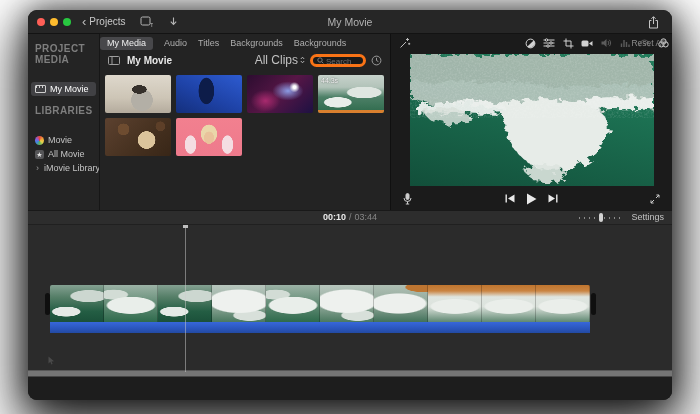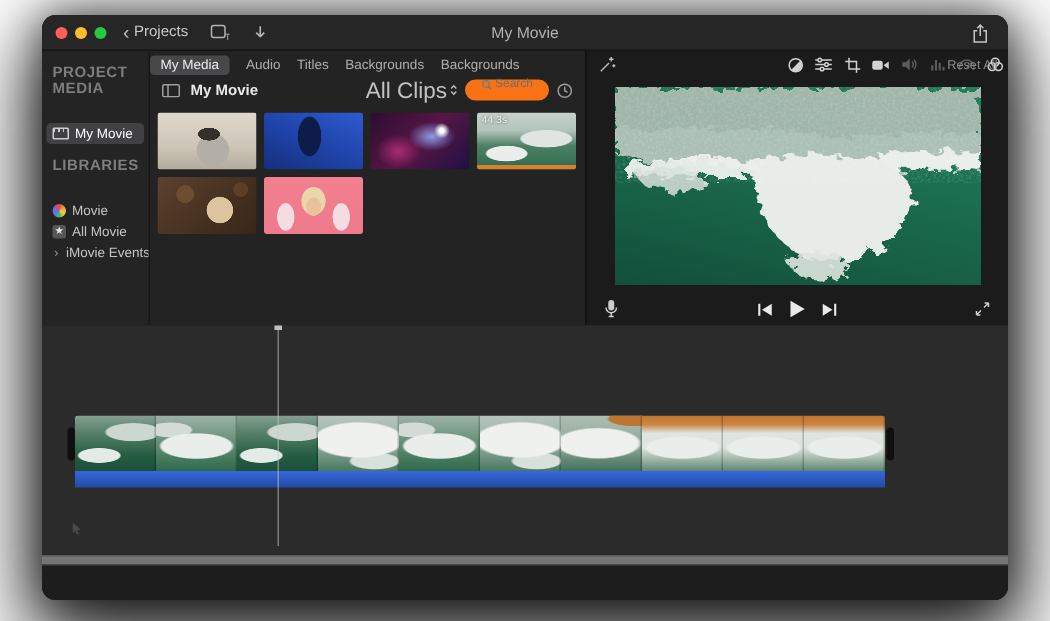--- a/index.html
+++ b/index.html
@@ -33,22 +33,22 @@
   .disclosure{color:#9a9a9a;font-size:9px;width:5px;flex:none;text-align:center}
   
   .browser{flex:1;min-width:0;display:flex;flex-direction:column;background:#232323}
   .tabs{height:16px;margin-top:1px;display:flex;align-items:center;justify-content:flex-start;gap:11px;font-size:9px;color:#aeaeae;flex:none}
   .tab{line-height:1}
   .tab.selected{background:#48484b;border-radius:3px;padding:2px 7px;color:#ededed}
   .browser-header{height:18px;flex:none;display:flex;align-items:center;padding:0 8px;gap:5px}
   .bh-toggle{color:#9f9f9f;display:flex}
   .bh-title{font-size:10px;font-weight:bold;color:#e9e9e9;margin-left:2px}
   .spacer{flex:1}
-  .filter{display:flex;align-items:center;gap:2px;font-size:15px;color:#c2c2c2}
-  .search{width:56px;height:13px;background:#191919;border:7px solid #f97316;border-radius:7px;display:flex;align-items:flex-end;padding:0 4px;gap:2px}
+  .filter{display:flex;align-items:center;gap:2px;font-size:12px;color:#c2c2c2}
+  .search{width:56px;height:13px;background:#191919;border:3px solid #f97316;border-radius:7px;display:flex;align-items:flex-start;padding:0 4px;gap:2px}
   .search input{flex:1;min-width:0;background:transparent;border:none;outline:none;color:#c0c0c0;font-size:8px;font-family:inherit;padding:0}
   .search input::placeholder{color:#6e6e6e}
   .clock-btn{color:#9a9a9a;display:flex}
   .grid{display:flex;flex-wrap:wrap;gap:5px;padding:6px 5px;align-content:flex-start}
   .thumb{width:66px;height:38px;border-radius:2px;position:relative;overflow:hidden;flex:none}
   .duration{position:absolute;top:2px;left:3px;font-size:7px;color:#f0f0f0;text-shadow:0 0 2px rgba(0,0,0,.6)}
   .used-bar{position:absolute;left:0;right:0;bottom:0;height:3px}
   .t-ball{background:
     radial-gradient(ellipse 12px 7px at 52% 38%,#35302b 60%,transparent 62%),
     radial-gradient(circle 11px at 56% 66%,#b3afa6 97%,transparent 100%),
@@ -184,21 +184,21 @@
       <div class="side-row">
         <span class="photos-icon"></span>
         <span>Movie</span>
       </div>
       <div class="side-row">
         <span class="events-icon">★</span>
         <span>All Movie</span>
       </div>
       <div class="side-row">
         <span class="disclosure">›</span>
-        <span>iMovie Events</span>
+        <span>iMovie Library</span>
       </div>
     </div>
 
     <div class="browser">
       <div class="tabs">
         <span class="tab selected">My Media</span>
         <span class="tab">Audio</span>
         <span class="tab">Titles</span>
         <span class="tab">Backgrounds</span>
         <span class="tab">Backgrounds</span>
@@ -378,20 +378,33 @@
         <span class="fs-btn">
           <svg width="10" height="10" viewBox="0 0 10 10" fill="none" stroke="currentColor">
               <path d="M9 1 L6 4 M9 1 V3.6 M9 1 H6.4"></path>
               <path d="M1 9 L4 6 M1 9 V6.4 M1 9 H3.6"></path>
             </svg>
         </span>
       </div>
     </div>
   </div>
 
+  <div class="tl-toolbar">
+    <div class="time">
+      <span class="time-cur">00:10</span>
+      <span class="time-sep">/</span>
+      <span class="time-total">03:44</span>
+    </div>
+    <div class="tl-right">
+      <div class="zoomslider">
+        <div class="zoom-thumb"></div>
+      </div>
+      <span class="settings">Settings</span>
+    </div>
+  </div>
 
   <div class="timeline">
     <div class="playhead"></div>
 
     <div class="clip">
       <div class="handle handle-l"></div>
       <div class="film">
         <div class="frame fA"></div>
           <div class="frame fB"></div>
           <div class="frame fA"></div>

